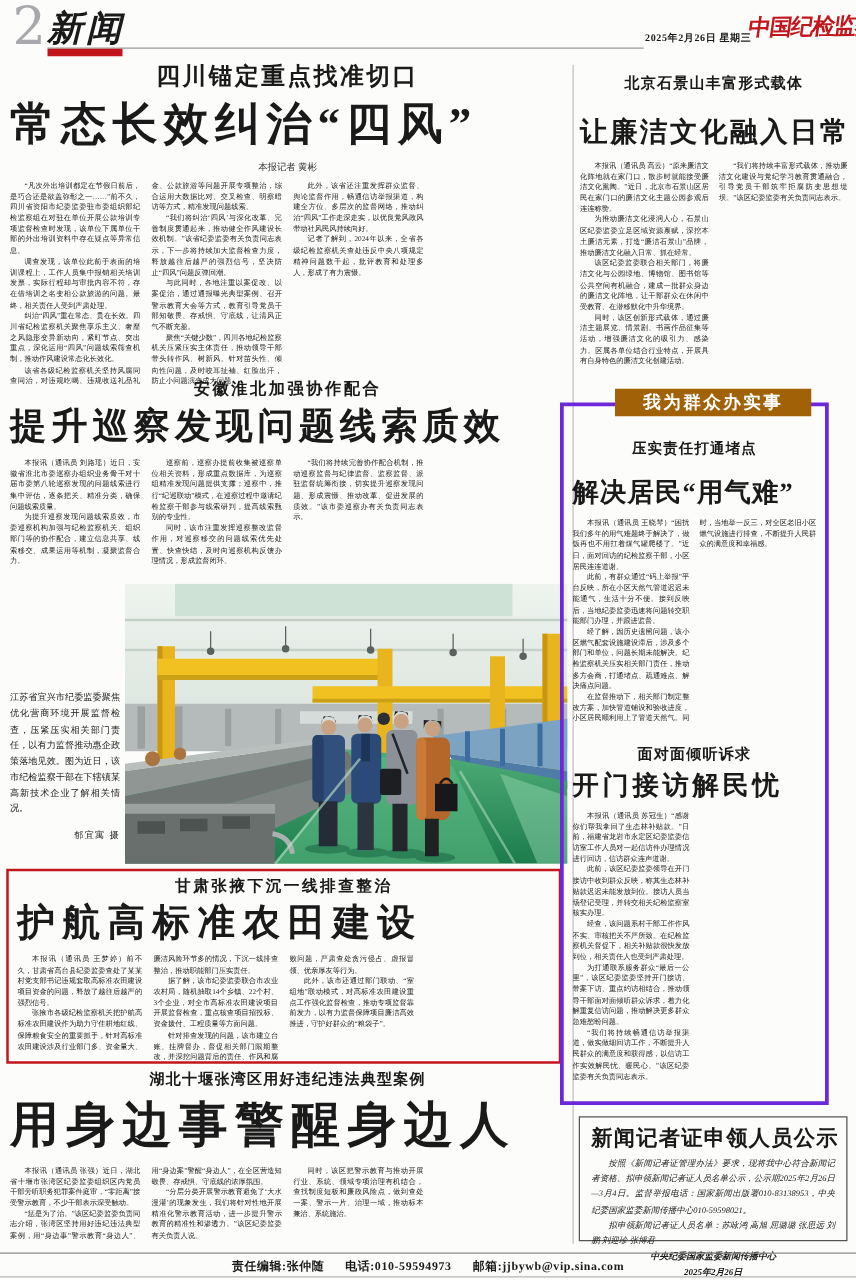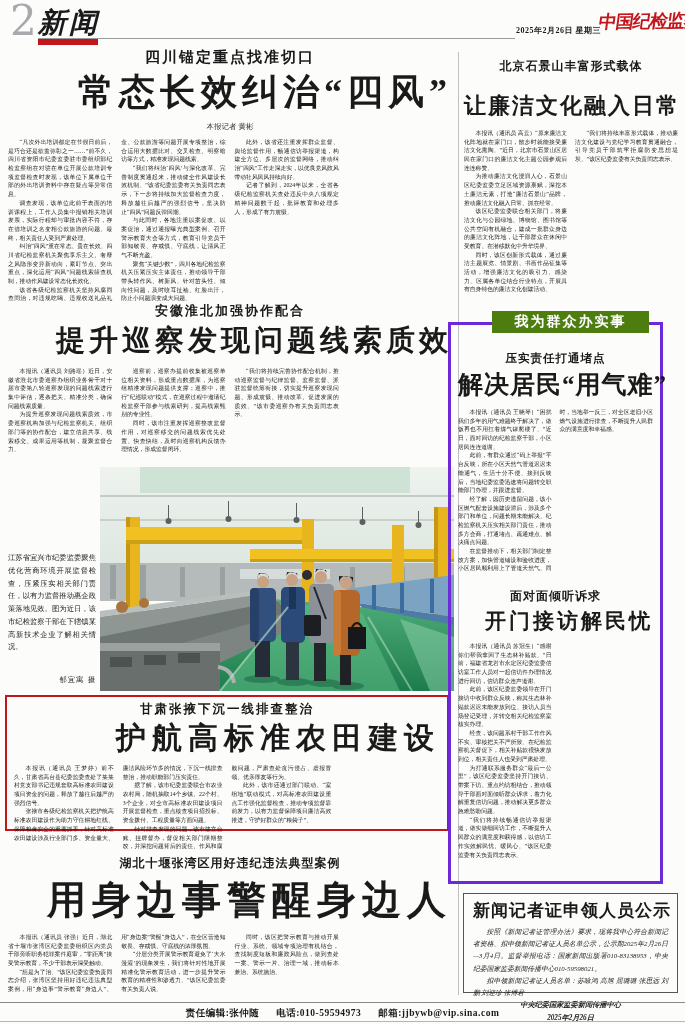--- a/index.html
+++ b/index.html
@@ -9,60 +9,60 @@
   .pagenum{position:absolute;left:10px;top:0px;font-size:42px;line-height:1;color:#a9a9ad;font-family:"DejaVu Serif",serif;}
   .section-name{position:absolute;left:38px;top:4px;font-size:28px;font-weight:bold;letter-spacing:3px;font-style:italic;}
   .header-rule{position:absolute;left:38px;top:38px;width:477px;height:0;border-top:1px solid #9a9a9a;}
   .red-bar{position:absolute;left:38px;top:39px;width:60px;height:6px;background:#c3151c;}
   .pub-date{position:absolute;left:516px;top:25px;font-size:8px;font-weight:bold;letter-spacing:.5px;}
   .masthead{position:absolute;left:599px;top:9px;font-size:18px;font-weight:bold;color:#c3151c;
             transform:skewX(-9deg) rotate(-1deg);letter-spacing:-1px;white-space:nowrap;}
   .vdiv{position:absolute;left:458px;top:52px;height:943px;border-left:1px solid #c0c0c0;}
   
   .kicker{text-align:center;font-weight:bold;}
-  .headline{text-align:right;font-weight:bold;white-space:nowrap;}
+  .headline{text-align:left;font-weight:bold;white-space:nowrap;}
   .byline{text-align:center;font-size:7.5px;color:#333;}
   .body-cols{font-size:5.8px;line-height:1.5;text-align:justify;overflow:hidden;column-fill:auto;}
   .body-cols p{margin:0;text-indent:2em;}
   
   .art-main{position:absolute;left:8px;top:48px;width:444px;}
-  .art-main .kicker{font-size:15px;letter-spacing:2px;}
+  .art-main .kicker{font-size:19px;letter-spacing:2px;}
   .art-main .headline{font-size:36px;letter-spacing:5px;margin-top:1px;}
   .art-main .byline{margin-top:5px;}
   .art-main .body-cols{margin-top:6px;height:172px;column-count:4;column-gap:9px;}
   .art-huaibei{position:absolute;left:8px;top:302px;width:444px;}
   .art-huaibei .kicker{font-size:13px;letter-spacing:2px;}
   .art-huaibei .headline{font-size:29px;letter-spacing:4px;margin-top:1px;}
   .art-huaibei .body-cols{margin-top:6px;height:98px;column-count:4;column-gap:9px;}
   .photo-caption{position:absolute;left:8px;top:468px;width:88px;height:222px;
                  font-size:7.3px;line-height:1.75;text-align:justify;color:#222;
                  font-style:normal;font-family:"DejaVu Serif",serif;padding-top:84px;box-sizing:border-box;}
-  .photo-caption .credit{text-align:right;margin-top:20px;letter-spacing:1px;}
+  .photo-caption .credit{text-align:right;margin-top:8px;letter-spacing:1px;}
   .news-photo{position:absolute;left:100px;top:467px;width:354px;height:224px;display:block;}
-  .red-box{position:absolute;left:5px;top:695px;width:444px;height:136px;border:2px solid #c3151c;
+  .red-box{position:absolute;left:5px;top:695px;width:444px;height:156px;border:2px solid #c3151c;
            box-sizing:border-box;padding:4px 7px 0 7px;}
   .red-box .kicker{font-size:12.5px;letter-spacing:2px;}
   .red-box .headline{font-size:30px;letter-spacing:6px;margin-top:0;}
   .red-box .body-cols{margin-top:5px;height:94px;column-count:4;column-gap:9px;}
   .art-hubei{position:absolute;left:8px;top:855px;width:444px;}
   .art-hubei .kicker{font-size:12px;letter-spacing:1px;}
   .art-hubei .headline{font-size:39px;letter-spacing:6px;margin-top:1px;}
   .art-hubei .body-cols{margin-top:6px;height:76px;column-count:4;column-gap:9px;}
   
   .art-beijing{position:absolute;left:464px;top:58px;width:214px;}
   .art-beijing .kicker{font-size:12px;letter-spacing:1px;}
   .art-beijing .headline{font-size:22px;letter-spacing:2px;margin-top:16px;}
   .art-beijing .body-cols{margin-top:8px;height:176px;column-count:2;column-gap:8px;}
   .campaign-box{position:absolute;left:448px;top:322px;width:215px;height:562px;
                 border:3px solid #6d28d9;box-sizing:border-box;padding:26px 7px 0 7px;}
-  .campaign-badge{position:absolute;left:492px;top:311px;width:157px;height:22px;background:#4d7c0f;
+  .campaign-badge{position:absolute;left:492px;top:311px;width:157px;height:22px;background:#a16207;
                   color:#fff;font-size:14px;font-weight:bold;letter-spacing:2px;
                   display:flex;align-items:center;justify-content:center;}
   .art-gas .kicker{font-size:11.5px;letter-spacing:1px;}
-  .art-gas .headline{font-size:25px;letter-spacing:1px;margin-top:2px;}
+  .art-gas .headline{font-size:21px;letter-spacing:1px;margin-top:14px;}
   .art-gas .body-cols{margin-top:7px;height:172px;column-count:2;column-gap:8px;}
   .art-visit{margin-top:8px;}
   .art-visit .kicker{font-size:12px;letter-spacing:1px;}
   .art-visit .headline{font-size:21px;letter-spacing:3px;margin-top:2px;}
   .art-visit .body-cols{margin-top:7px;height:218px;column-count:2;column-gap:8px;}
   .notice-box{position:absolute;left:463px;top:893px;width:215px;height:100px;border:1px solid #555;
               box-sizing:border-box;padding:5px 9px;}
   .notice-box .headline{font-size:17px;letter-spacing:1px;}
   .notice-body{margin-top:4px;font-size:6.8px;line-height:1.8;text-align:justify;font-style:italic;}
   .notice-body p{margin:0;text-indent:2em;}

